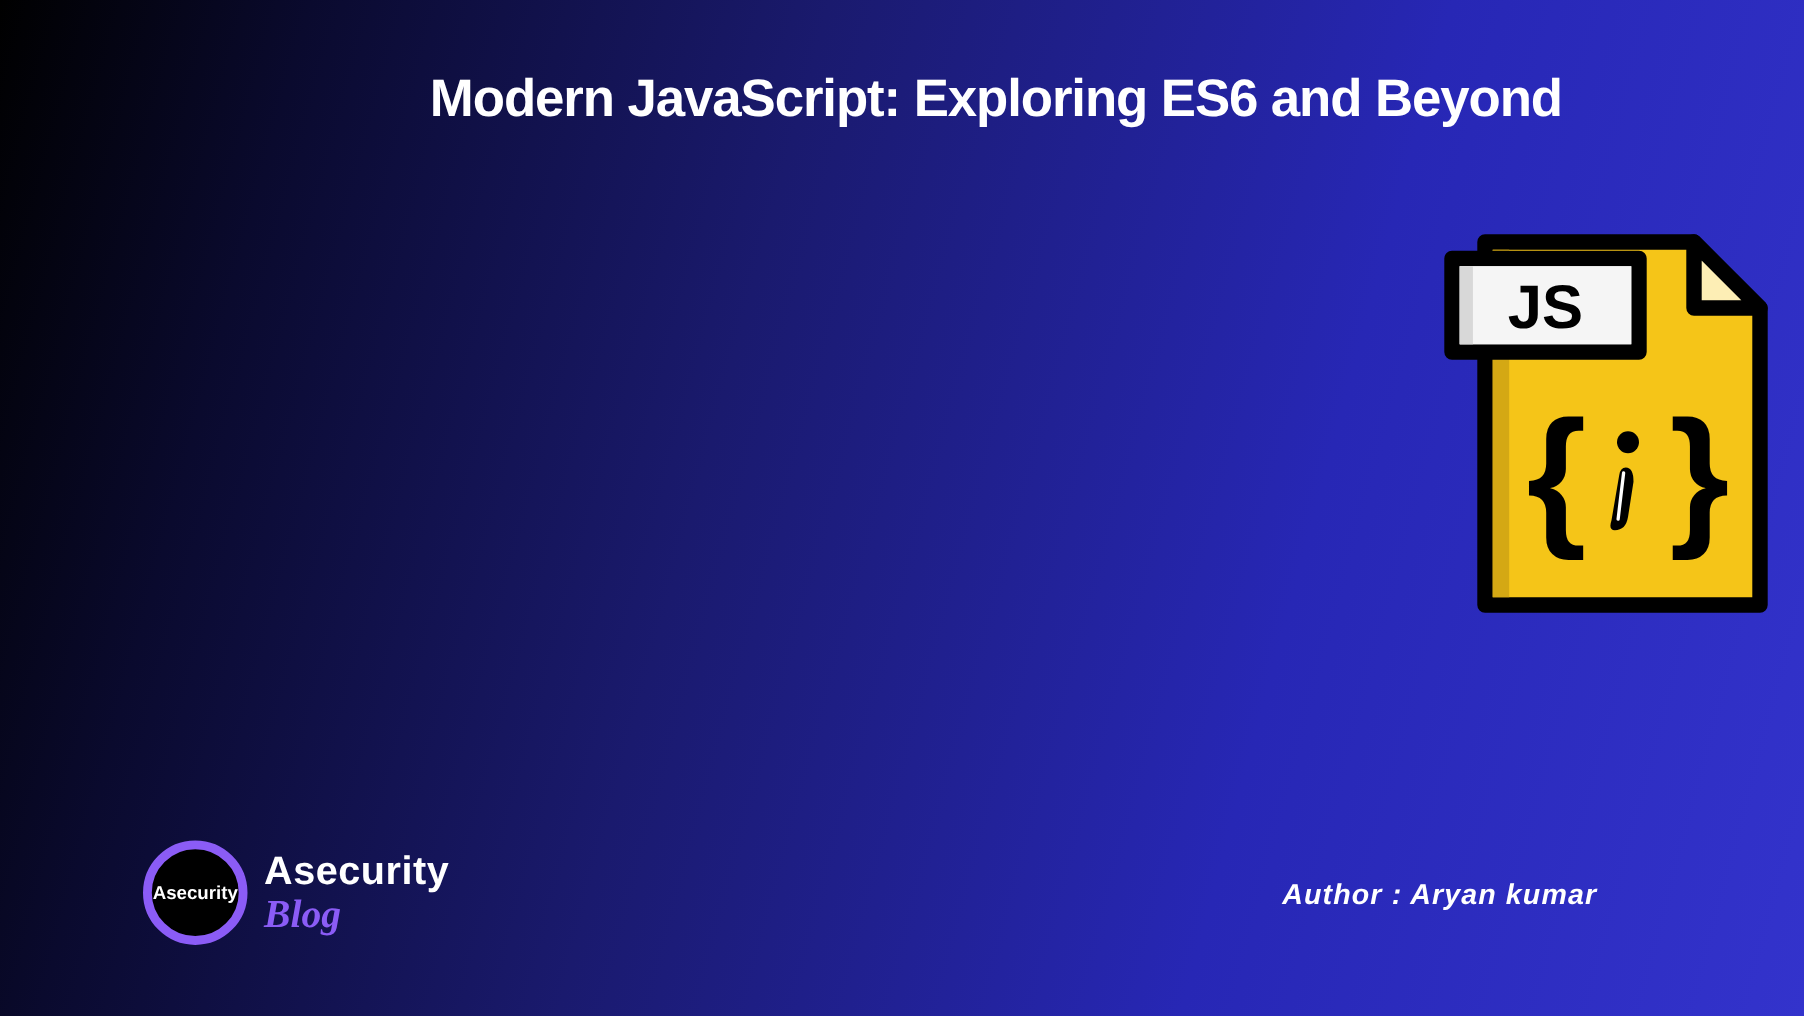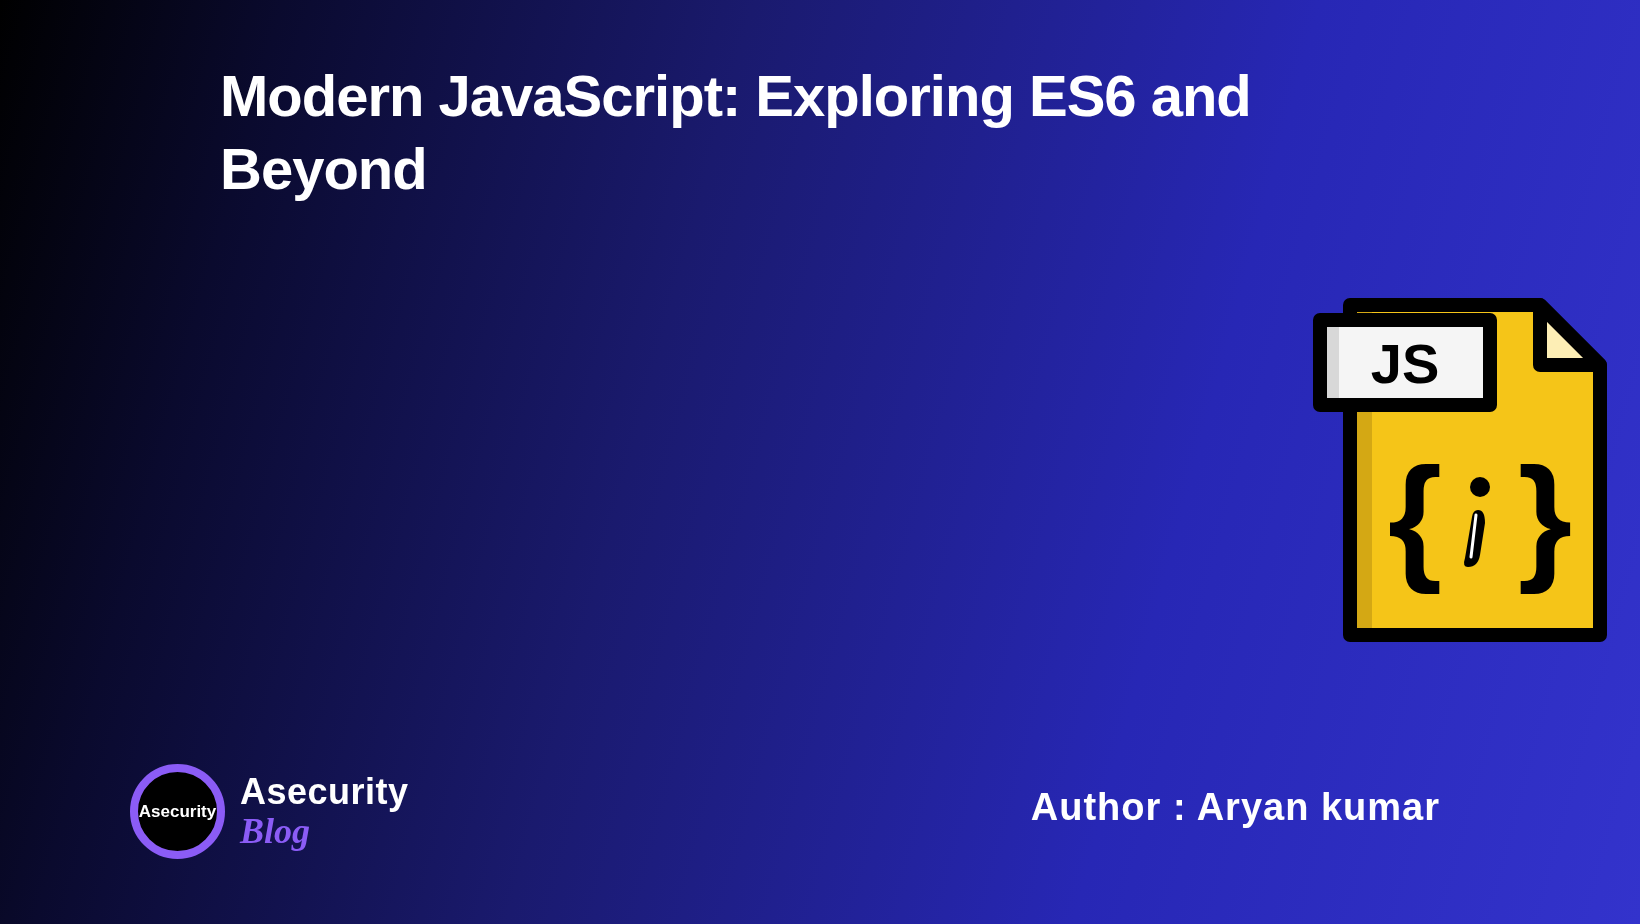--- a/index.html
+++ b/index.html
@@ -12,23 +12,23 @@
       width: 1640px;
       height: 924px;
       background: linear-gradient(105deg, #000000 0%, #0a0a2e 15%, #1a1a6e 40%, #2727b5 70%, #3333cc 100%);
       font-family: -apple-system, BlinkMacSystemFont, 'Segoe UI', Arial, sans-serif;
       position: relative;
       overflow: hidden;
     }
     
     .title {
       color: white;
-      font-size: 58px;
+      font-size: 48px;
       font-weight: 800;
-      text-align: left;
+      text-align: right;
       line-height: 1.25;
       padding-top: 60px;
       max-width: 1200px;
       margin: 0 auto;
       letter-spacing: -1px;
     }
     
     .js-icon-container {
       display: flex;
       justify-content: flex-end;
@@ -87,26 +87,27 @@
       font-weight: 700;
       font-style: italic;
       font-family: Georgia, serif;
       line-height: 1;
       margin-top: 3px;
     }
     
     .author {
       position: absolute;
       bottom: 95px;
-      right: 200px;
+      right: 188px;
       color: white;
-      font-size: 38px;
+      font-size: 26px;
       font-weight: 900;
       font-family: Impact, 'Arial Black', sans-serif;
       letter-spacing: 1px;
+      font-style: italic;
     }
   </style>
 </head>
 <body>
 
 <h1 class="title">Modern JavaScript: Exploring ES6 and Beyond</h1>
 
 <div class="js-icon-container">
   <svg class="js-icon" viewBox="0 0 340 400">
 

